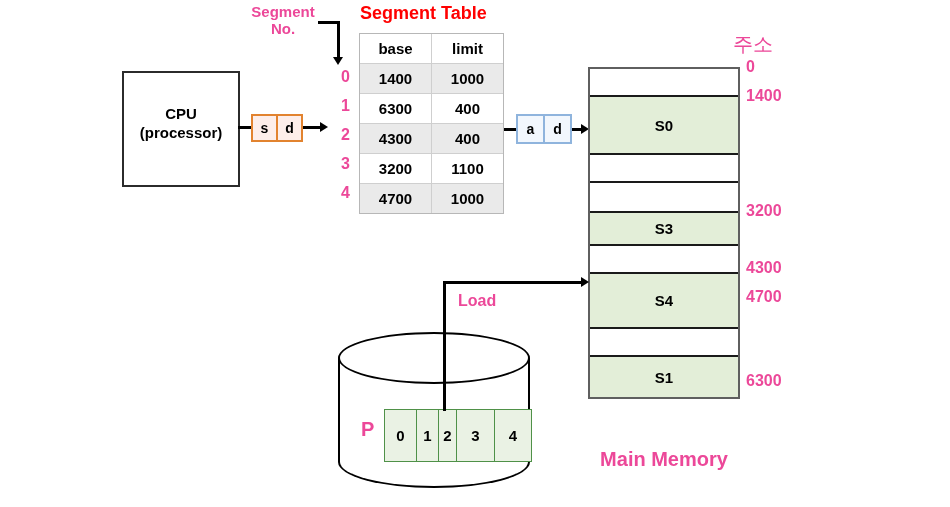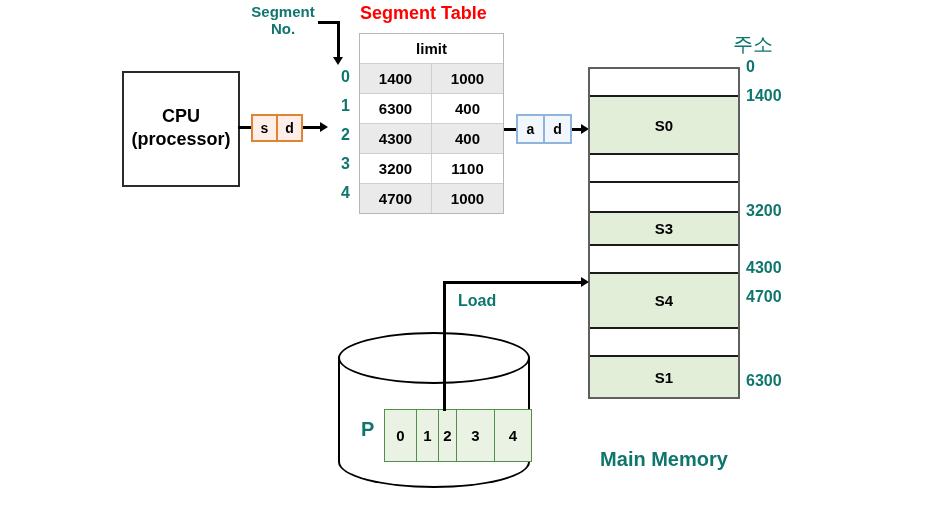--- a/index.html
+++ b/index.html
@@ -17,39 +17,39 @@
     background: #ffffff;
     overflow: hidden;
   }
   .abs { position: absolute; }
 
   
   .txt {
     position: absolute;
     font-family: "Liberation Sans", sans-serif;
     font-weight: bold;
-    color: #0f766e;
+    color: #ec4899;
     white-space: nowrap;
     line-height: 1.1;
   }
 
   
   #cpu-box {
     left: 122px; top: 71px;
     width: 118px; height: 116px;
     border: 2px solid #2b2b2b;
     box-sizing: border-box;
     background: #ffffff;
   }
   #cpu-label {
     position: absolute;
     left: 122px; top: 105px;
     width: 118px;
     text-align: center;
-    font-size: 18px;
+    font-size: 15px;
     font-weight: bold;
     color: #000;
     line-height: 1.25;
   }
 
   
   #sd-box {
     left: 251px; top: 114px;
     width: 52px; height: 28px;
     border: 2px solid #e2832f;
@@ -290,20 +290,21 @@
   <div class="txt" id="seg-title">Segment Table</div>
 
   <div class="txt rowidx" style="left:330px; top:68px;">0</div>
   <div class="txt rowidx" style="left:330px; top:97px;">1</div>
   <div class="txt rowidx" style="left:330px; top:126px;">2</div>
   <div class="txt rowidx" style="left:330px; top:155px;">3</div>
   <div class="txt rowidx" style="left:330px; top:184px;">4</div>
 
   <div class="abs" id="seg-table">
     <div class="row head">
+      <div class="cellv left">base</div>
       <div class="cellv">limit</div>
     </div>
     <div class="row shade">
       <div class="cellv left">1400</div>
       <div class="cellv">1000</div>
     </div>
     <div class="row">
       <div class="cellv left">6300</div>
       <div class="cellv">400</div>
     </div>

